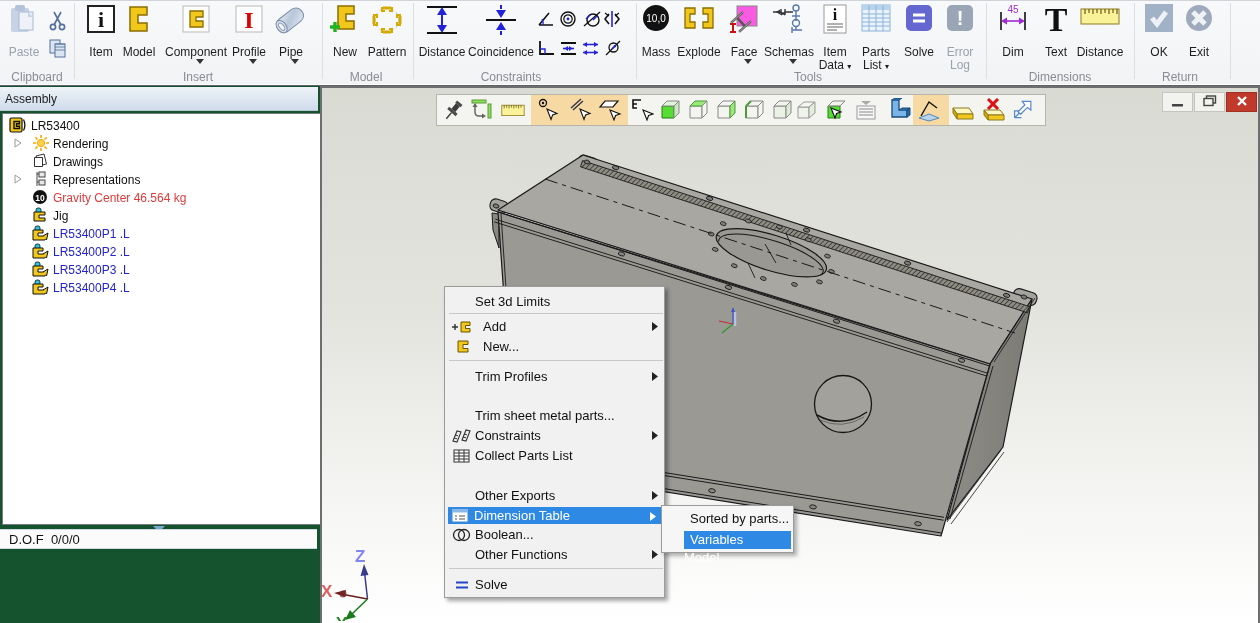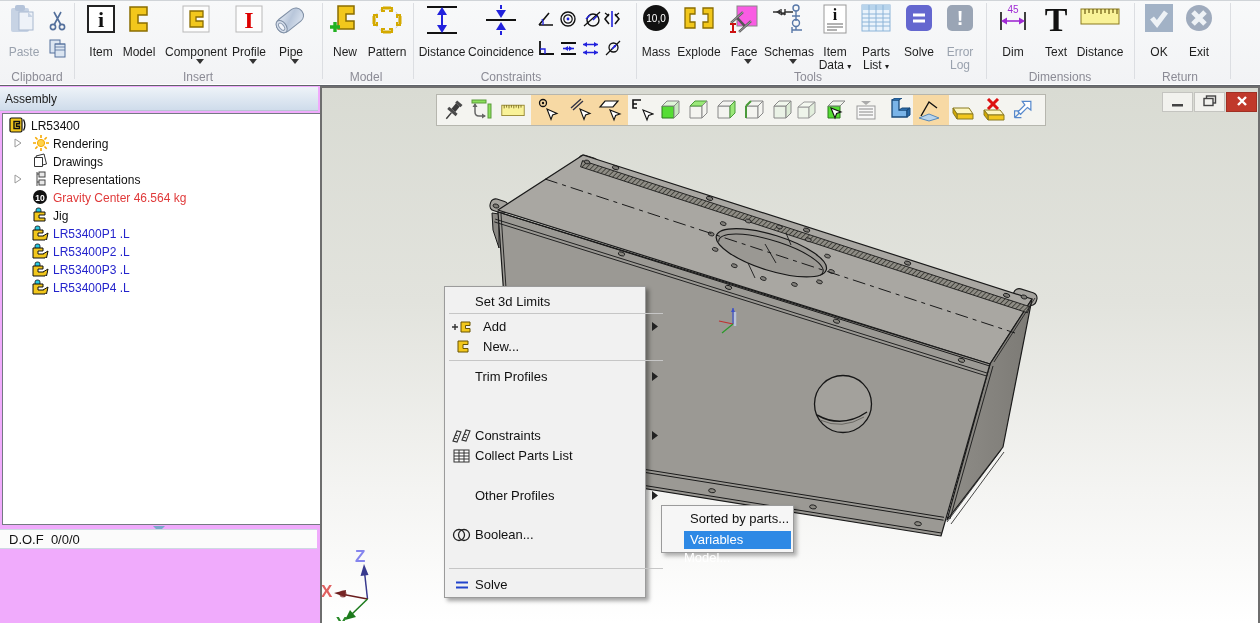--- a/index.html
+++ b/index.html
@@ -8,34 +8,34 @@
 
 #ribbon{position:absolute;left:0;top:0;width:1260px;height:84px;background:linear-gradient(#f8f9fa,#f2f3f5);border-top:1px solid #d0d4d8}
 .btn{position:absolute;top:4px;text-align:center;font-size:12px;color:#1e1e1e;line-height:13px}
 .btn svg{display:block;margin:0 auto}
 .lbl{position:absolute;top:38px;left:0;right:0;margin:4px}.dd{position:absolute;top:55px;left:50%;margin-left:-4px}
 .gray{color:#9aa2ae}
 .grp{position:absolute;top:70px;font-size:12px;color:#8b8b95;text-align:center;width:120px}
 .sep{position:absolute;top:3px;width:1px;height:76px;background:#dcdee2}
 
 #ribline{position:absolute;left:0;top:85px;width:1260px;height:1px;background:#60646a}
-#lpanel{position:absolute;left:0;top:86px;width:320px;height:537px;background:#f0abfc}
+#lpanel{position:absolute;left:0;top:86px;width:320px;height:537px;background:#14532d}
 #ahead{position:absolute;left:0;top:1px;width:318px;height:24px;background:linear-gradient(#eef3f8,#cfdceb);border-bottom:1px solid #b8c6d4;font-size:12px;color:#1c1c1c;padding:5px 0 0 5px}
 #tbox{position:absolute;left:2px;top:27px;width:380px;height:412px;background:#fff;border:1px solid #747a82}
 .trow{position:absolute;left:0;height:18px;font-size:12px;color:#101010;white-space:nowrap}
 .trow svg{position:absolute;top:1px}
 #dof{position:absolute;left:0;top:443px;width:317px;height:20px;background:#fbfbfb;border-top:1px solid #cdd8e2;border-bottom:1px solid #cdd8e2;font-size:13px;color:#111;padding:2px 0 0 9px}
 
 #canvas{position:absolute;left:320px;top:86px;width:940px;height:537px;background:linear-gradient(#d9dbd3 0,#e2e3dd 40%,#f4f4f2 75%,#ffffff 100%);border-left:2px solid #6e6e6e;border-top:2px solid #6e6e6e;border-right:2px solid #6e6e6e}
 #ctoolbar{position:absolute;left:114px;top:6px;width:610px;height:32px;background:#f4f4f0;border:1px solid #b6b6ae}
 .ticon{position:absolute;top:3px;width:24px;height:24px}
 .orange{position:absolute;top:0;height:30px;background:#f7d9a4}
 .wbtn{position:absolute;top:4px;width:31px;height:20px;background:#f2f2ee;border:1px solid #c4c4c0;text-align:center}
 
-#cmenu{position:absolute;left:444px;top:286px;width:202px;height:312px;background:#f1f1f1;border:1px solid #9b9b9b;box-shadow:3px 3px 4px rgba(0,0,0,0.35);font-size:13px;color:#101010}
+#cmenu{position:absolute;left:444px;top:286px;width:221px;height:312px;background:#f1f1f1;border:1px solid #9b9b9b;box-shadow:3px 3px 4px rgba(0,0,0,0.35);font-size:13px;color:#101010}
 .mi{position:absolute;left:1px;width:218px;height:20px;line-height:20px}
 .mi .tx{position:absolute;left:29px}
 .mi .ar{position:absolute;left:auto !important;right:6px;top:5px}
 .mi svg{position:absolute;left:5px;top:2px}
 .msep{position:absolute;left:4px;width:214px;height:1px;background:#c6c6c6}
 .hi{background:#2e89e5;color:#fff}
 #smenu{position:absolute;left:661px;top:505px;width:133px;height:48px;background:#f6f6f6;border:1px solid #9b9b9b;box-shadow:3px 3px 4px rgba(0,0,0,0.3);font-size:13px;color:#101010}
 </style></head><body>
 <div id="app">
 <div id="ribbon"></div>
@@ -652,49 +652,69 @@
         </svg>
         <span class="tx" style="left:37px">New...</span>
       </div>
 <div class="msep" style="top:73px"></div>
 <div class="mi" style="top:80px">
         <span class="tx">Trim Profiles</span>
         <svg class="ar" width="6" height="9">
           <path d="M0 0 L6 4.5 0 9z" fill="#222"></path>
         </svg>
       </div>
+<div class="mi" style="top:119px">
+        <span class="tx">Trim sheet metal parts...</span>
+      </div>
 <div class="mi" style="top:139px">
         <svg width="22" height="16" viewBox="0 0 22 16" fill="none" stroke="#333">
           <path d="M2 13 L6 3 l4 1 -4 10z M11 12 L15 2 l4 1 -4 10z" stroke-width="1.1"></path>
           <path d="M3 10 l3 .8 M4 7 l3 .8 M12 9 l3 .8 M13 6 l3 .8"></path>
         </svg>
         <span class="tx">Constraints</span>
         <svg class="ar" width="6" height="9">
           <path d="M0 0 L6 4.5 0 9z" fill="#222"></path>
         </svg>
       </div>
 <div class="mi" style="top:159px">
         <svg width="22" height="16" viewBox="0 0 22 16">
           <rect x="3" y="2" width="15" height="12" fill="#fff" stroke="#333"></rect>
           <path d="M3 5 h15 M3 8 h15 M3 11 h15 M8 2 v12 M13 2 v12" stroke="#333" stroke-width="1"></path>
         </svg>
         <span class="tx">Collect Parts List</span>
       </div>
 <div class="mi" style="top:199px">
-        <span class="tx">Other Profiles</span>
+        <span class="tx">Other Exports</span>
         <svg class="ar" width="6" height="9">
           <path d="M0 0 L6 4.5 0 9z" fill="#222"></path>
+        </svg>
+      </div>
+<div class="mi hi" style="top:220px;height:17px;line-height:17px;left:3px;width:214px">
+        <svg style="left:2px;top:1px" width="22" height="15" viewBox="0 0 22 15">
+          <rect x="2" y="1" width="16" height="13" fill="#fff" stroke="#4488cc"></rect>
+          <rect x="2" y="1" width="16" height="3.5" fill="#88b8e8"></rect>
+          <path d="M5 8 h2 M5 11 h2 M9 8 h6 M9 11 h6" stroke="#555" stroke-width="1.2"></path>
+        </svg>
+        <span class="tx" style="left:26px">Dimension Table</span>
+        <svg class="ar" width="6" height="9">
+          <path d="M0 0 L6 4.5 0 9z" fill="#fff"></path>
         </svg>
       </div>
 <div class="mi" style="top:238px">
         <svg width="22" height="16" viewBox="0 0 22 16" fill="none" stroke="#222" stroke-width="1.3">
           <circle cx="8" cy="8" r="5.5"></circle>
           <circle cx="13" cy="8" r="5.5"></circle>
         </svg>
         <span class="tx">Boolean...</span>
+      </div>
+<div class="mi" style="top:258px">
+        <span class="tx">Other Functions</span>
+        <svg class="ar" width="6" height="9">
+          <path d="M0 0 L6 4.5 0 9z" fill="#222"></path>
+        </svg>
       </div>
 <div class="msep" style="top:281px"></div>
 <div class="mi" style="top:288px">
         <svg width="22" height="16" viewBox="0 0 22 16">
           <path d="M5 5.5 h12 M5 10.5 h12" stroke="#2244cc" stroke-width="2.2"></path>
         </svg>
         <span class="tx">Solve</span>
       </div>
 </div>
 <div id="smenu">

